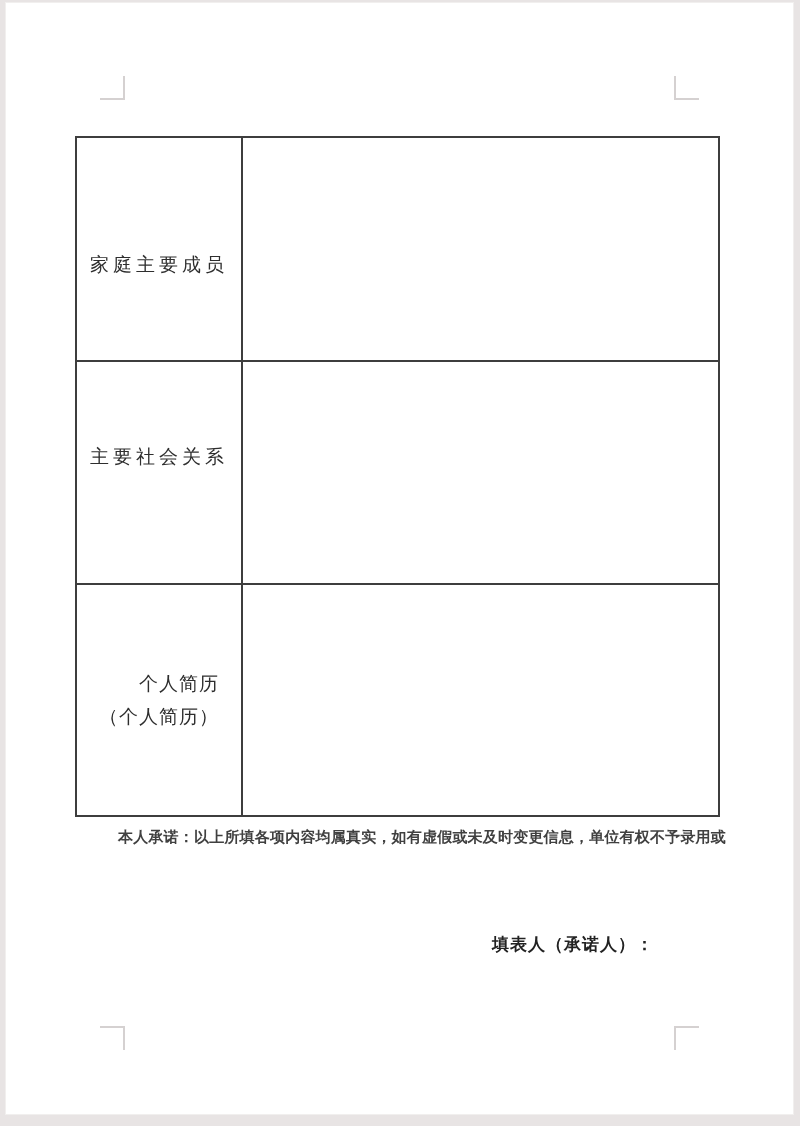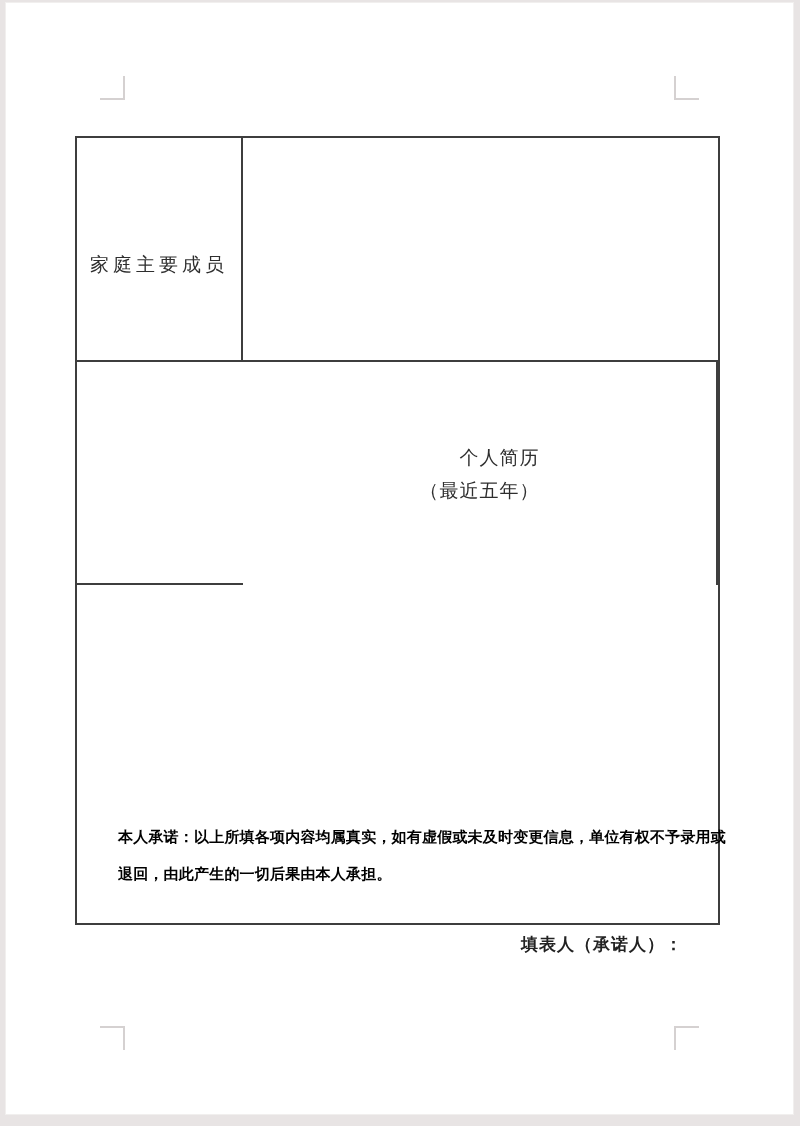--- a/index.html
+++ b/index.html
@@ -20,21 +20,21 @@
   
   .mark { position:absolute; width:23px; height:22px; }
   .mark-tl { left:100px; top:76px;  border-right:2px solid #d5d1d1; border-bottom:2px solid #d5d1d1; }
   .mark-tr { left:674px; top:76px;  border-left:2px solid  #d5d1d1; border-bottom:2px solid #d5d1d1; }
   .mark-bl { left:100px; top:1026px; border-right:2px solid #d5d1d1; border-top:2px solid #d5d1d1; }
   .mark-br { left:674px; top:1026px; border-left:2px solid  #d5d1d1; border-top:2px solid #d5d1d1; }
 
   
   .form-table {
     position:absolute; left:75px; top:136px;
-    width:645px; height:789px;
+    width:645px; height:681px;
     box-sizing:border-box;
     border:2px solid #3e3e3e;
     display:grid;
     grid-template-columns:166px 1fr;
     grid-template-rows:224px 223px auto;
     background:#ffffff;
   }
   .cell { box-sizing:border-box; }
   .label-cell {
     border-right:2px solid #3e3e3e;
@@ -45,63 +45,65 @@
   }
   .value-cell { border-bottom:2px solid #3e3e3e; }
   .no-bottom { border-bottom:none !important;text-align:right; }
   .shift-down { transform:translateY(16px); }
   .shift-up   { transform:translateY(-16px); }
   .two-line { line-height:33px; letter-spacing:1px; }
 
   
   .declaration {
     position:absolute; left:118px; top:819px;
-    color:#000000; font-weight:bold;
+    color:#404040; font-weight:bold;
     font-size:15px; line-height:37px;
     letter-spacing:0.2px;
   }
   .decl-line { white-space:nowrap; }
 
   
   .signature {
     position:absolute; left:492px; top:926px;
     color:#222222; font-weight:600;
     font-size:17px; line-height:38px;
     letter-spacing:1px;
   }
-  .sig-line { white-space:nowrap;margin-left:29px; }
+  .sig-line { white-space:nowrap; }
 </style>
 </head>
 <body>
 
 <div class="paper"></div>
 
 <div class="mark mark-tl"></div>
 <div class="mark mark-tr"></div>
 <div class="mark mark-bl"></div>
 <div class="mark mark-br"></div>
 
 <div class="form-table">
 
   <div class="cell label-cell">
     <span class="shift-down">家庭主要成员</span>
   </div>
   <div class="cell value-cell"></div>
 
+  <div class="cell label-cell">
+    <span class="shift-up">主要社会关系</span>
+  </div>
   <div class="cell value-cell"></div>
 
   <div class="cell label-cell no-bottom">
     <span class="two-line">
       <span>个人简历</span><br>
-      <span>（最近五年）</span>
+      <span>（个人简历）</span>
     </span>
   </div>
   <div class="cell value-cell no-bottom"></div>
 </div>
 
 <div class="declaration">
   <div class="decl-line">本人承诺：以上所填各项内容均属真实，如有虚假或未及时变更信息，单位有权不予录用或</div>
-  <div class="decl-line">退回，由此产生的一切后果由本人承担。</div>
 </div>
 
 <div class="signature">
   <div class="sig-line">填表人（承诺人）：</div>
 </div>
 
 </body></html>

